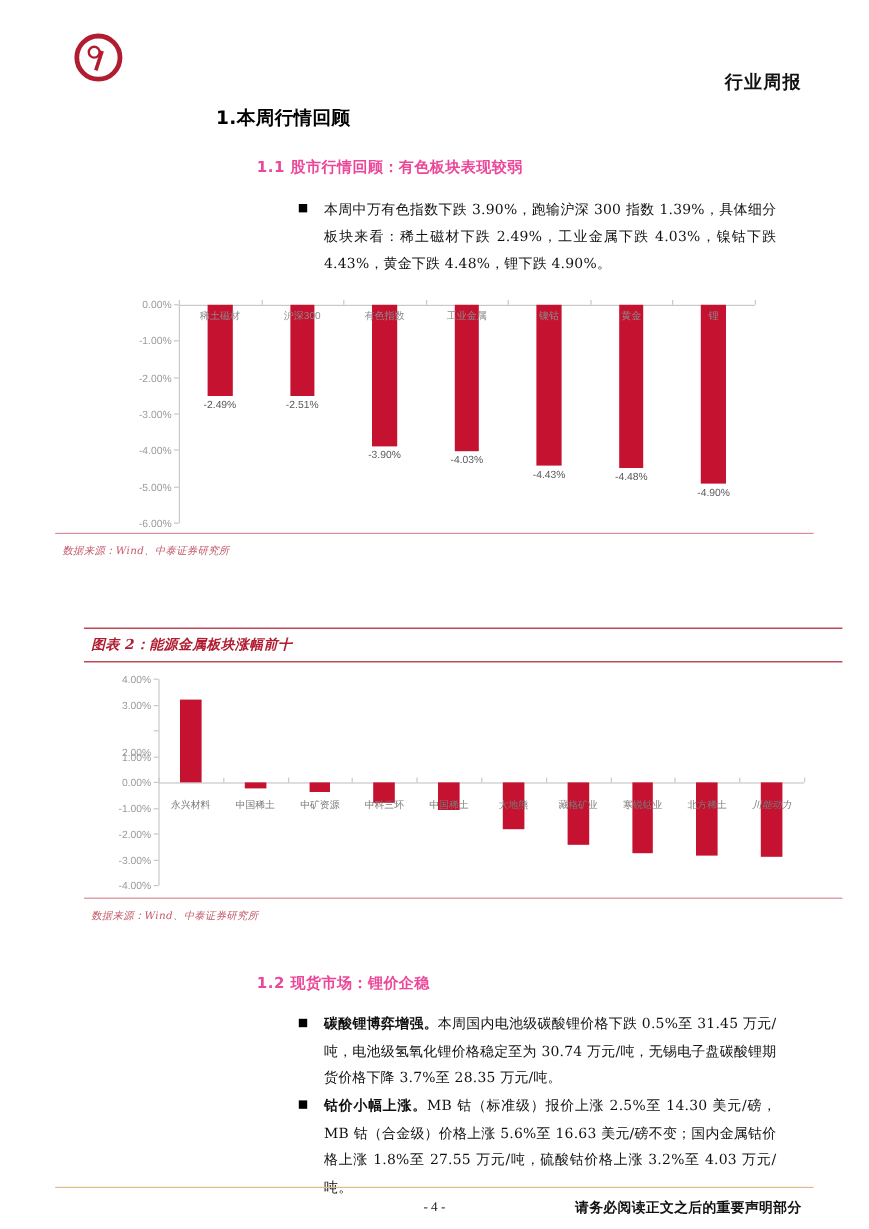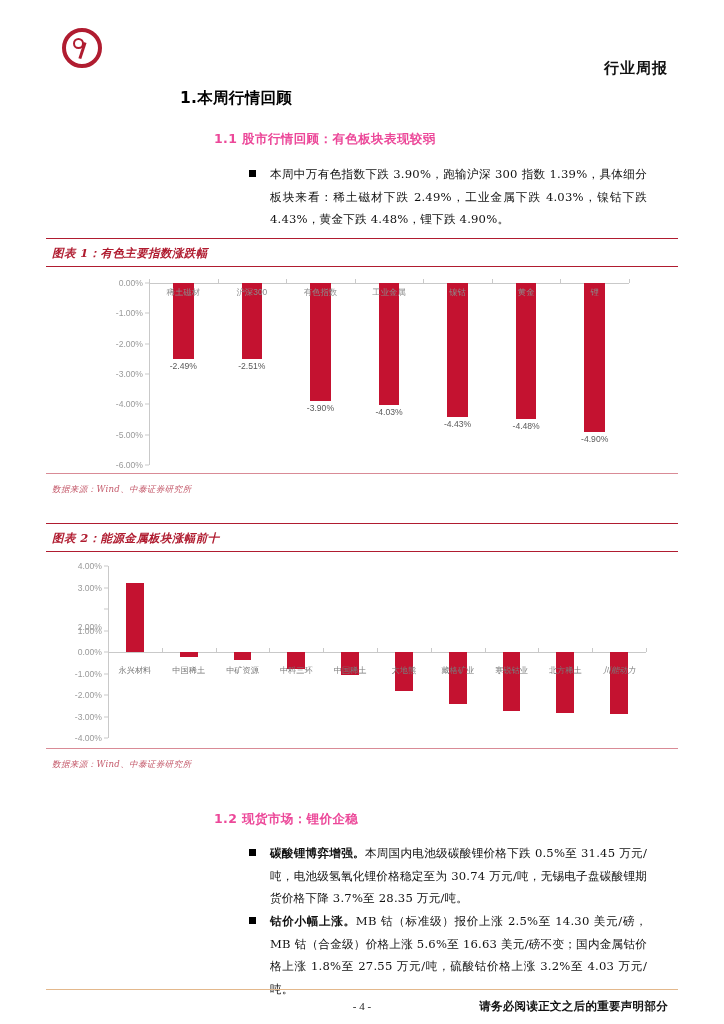--- a/index.html
+++ b/index.html
@@ -158,21 +158,21 @@
   }
   .exhibit-source {
     font-family: "DejaVu Serif", serif;
     font-size: 8.6px;
     font-style: italic;
     color: #C4596A;
     letter-spacing: 0.3px;
   }
 
   .ex1 { top: 238px; }
-  .ex2 { top: 523px; }
+  .ex2 { top: 523px; margin-left: 24px; }
 
   
   .chart {
     position: relative;
     box-sizing: border-box;
   }
   .chart-1 { height: 206px; padding: 14px 10px 6px 10px; }
   .chart-2 { height: 196px; padding: 12px 10px 6px 10px; }
 
   .plot {
@@ -284,23 +284,20 @@
 
 <div class="h1">1.本周行情回顾</div>
 <div class="h2 h2-a">1.1 股市行情回顾：有色板块表现较弱</div>
 
 <div class="para p1">
   <span class="bullet"></span>
   <span class="para-text">本周中万有色指数下跌 3.90%，跑输沪深 300 指数 1.39%，具体细分板块来看：稀土磁材下跌 2.49%，工业金属下跌 4.03%，镍钴下跌 4.43%，黄金下跌 4.48%，锂下跌 4.90%。</span>
 </div>
 
 <div class="exhibit ex1">
-  <div class="exhibit-title-bar">
-    <span class="exhibit-title">图表 1：有色主要指数涨跌幅</span>
-  </div>
   <div class="chart chart-1">
     <div class="plot plot-1" id="plot1">
         <div class="yaxis-line"></div>
         <div class="ytick" style="top: 0px;">0.00%</div>
         <div class="ytick-mark" style="top: 0px;"></div>
         <div class="ytick" style="top: 30.3333px;">-1.00%</div>
         <div class="ytick-mark" style="top: 30.3333px;"></div>
         <div class="ytick" style="top: 60.6667px;">-2.00%</div>
         <div class="ytick-mark" style="top: 60.6667px;"></div>
         <div class="ytick" style="top: 91px;">-3.00%</div>

